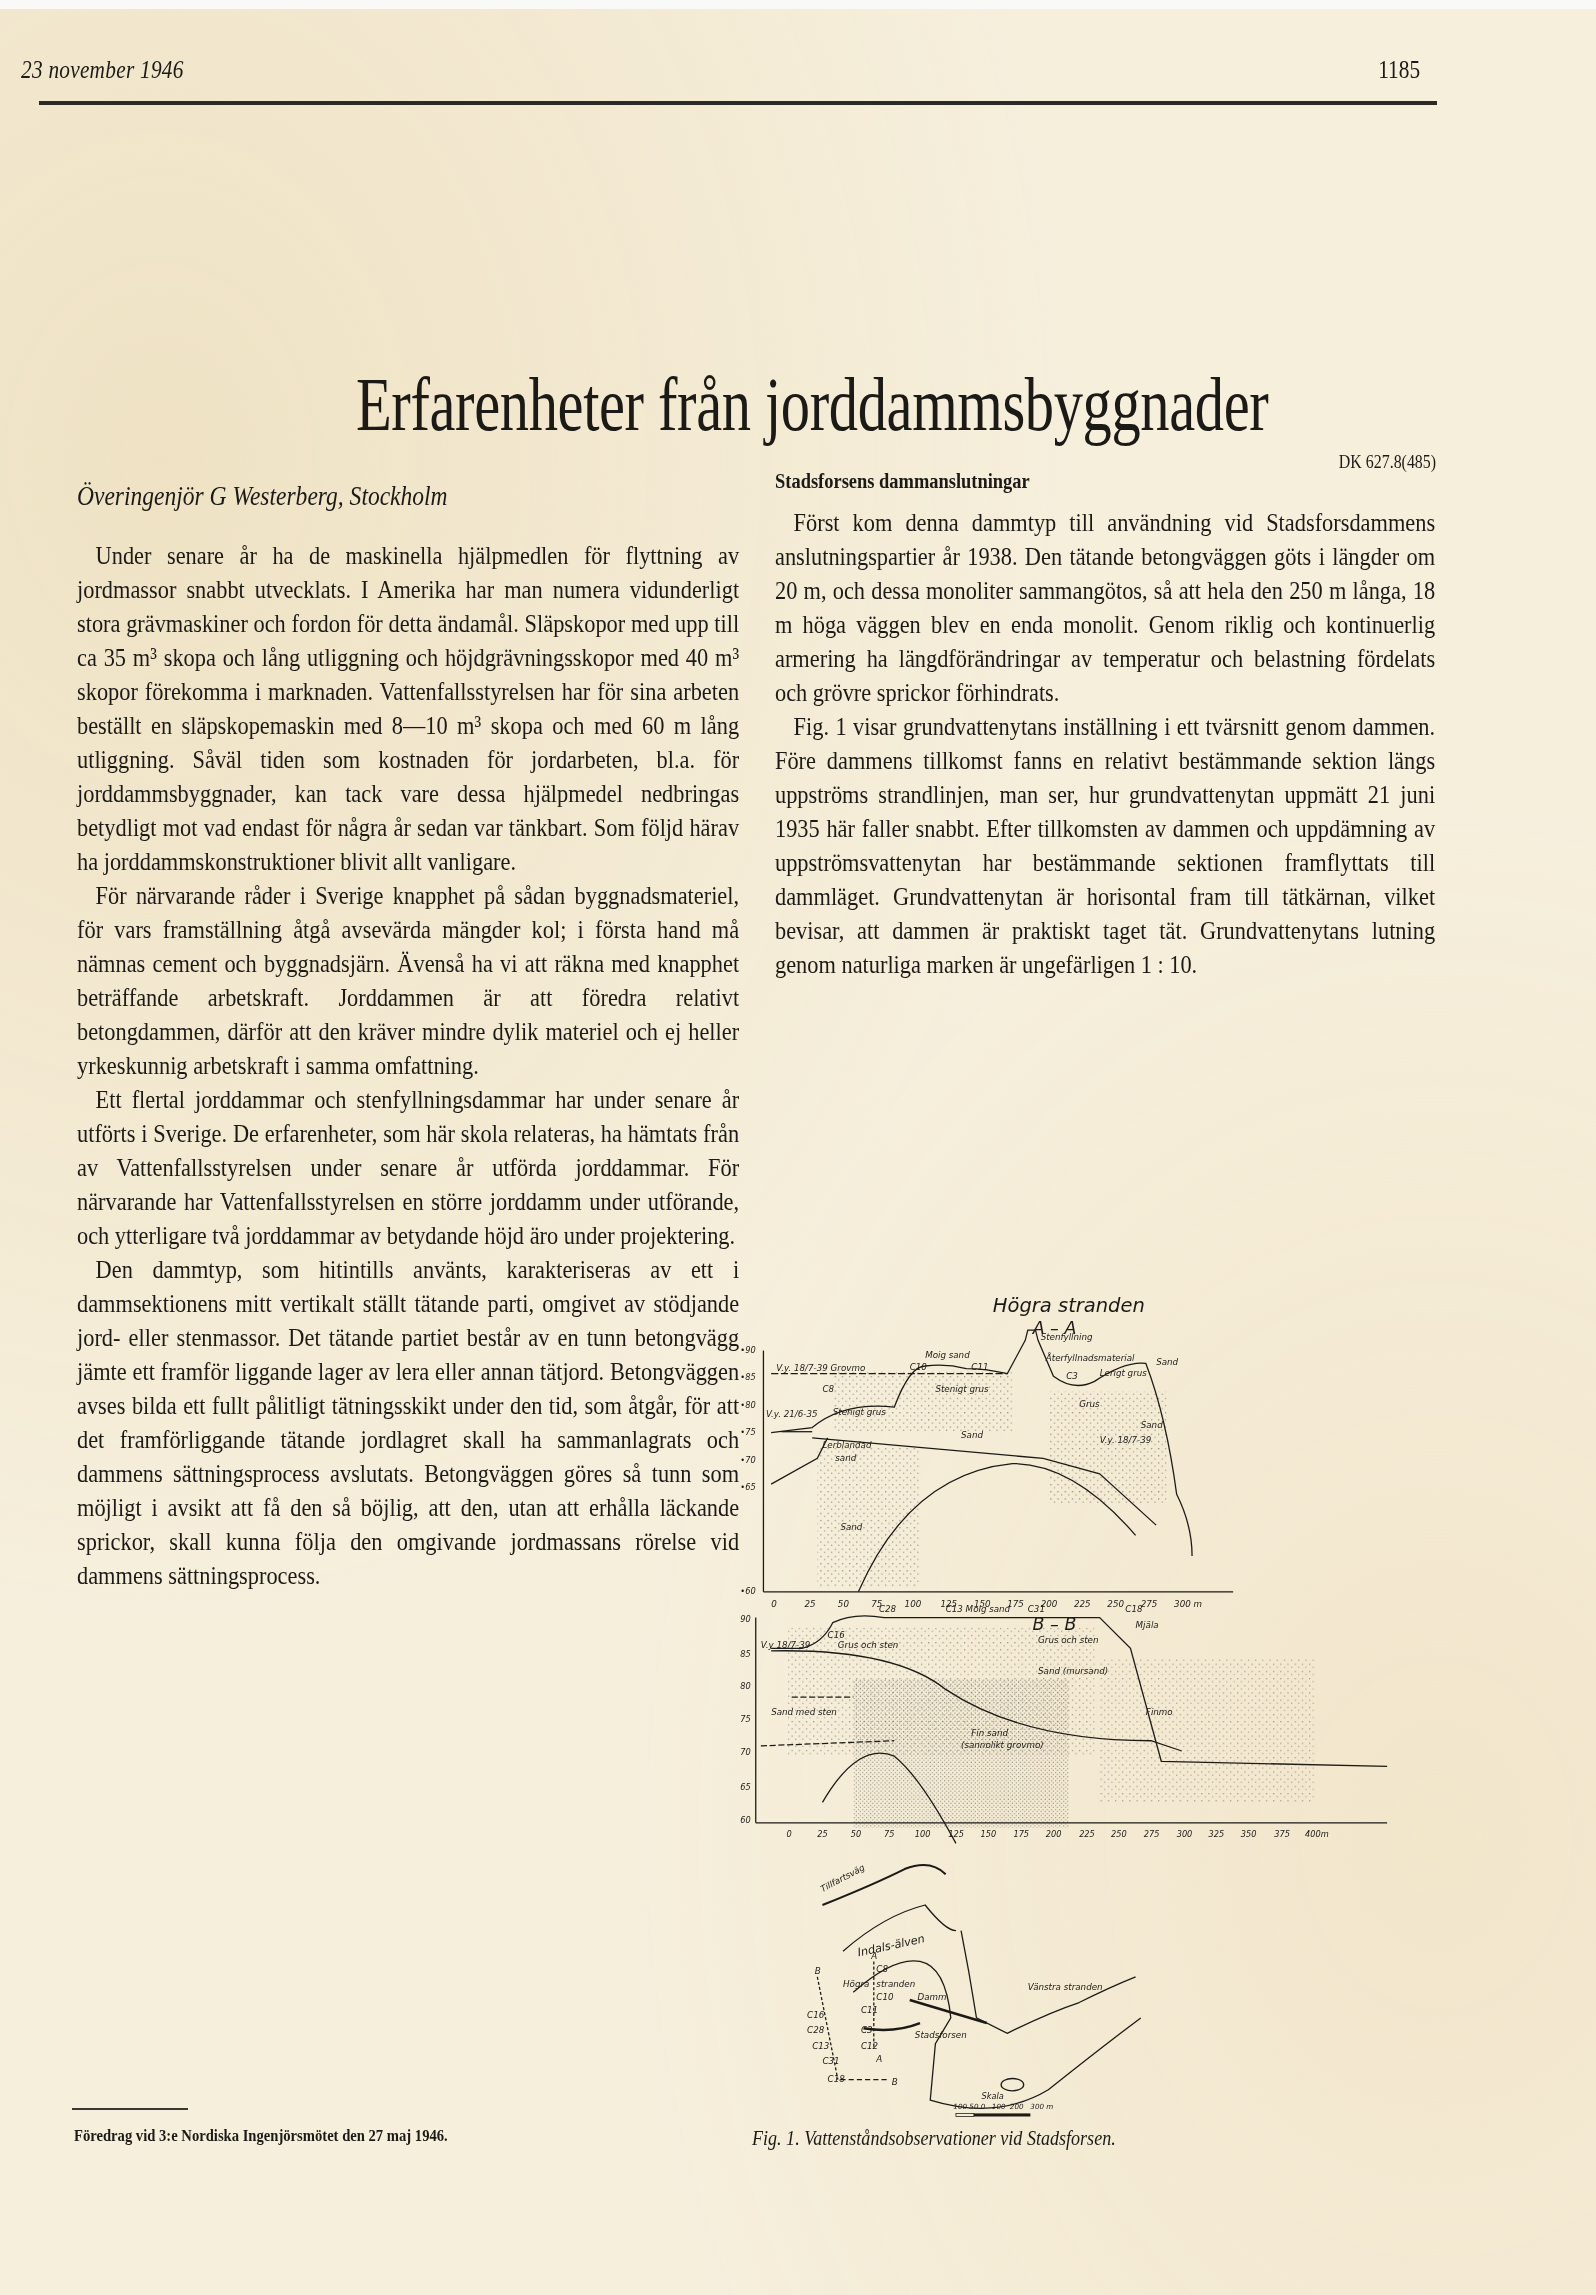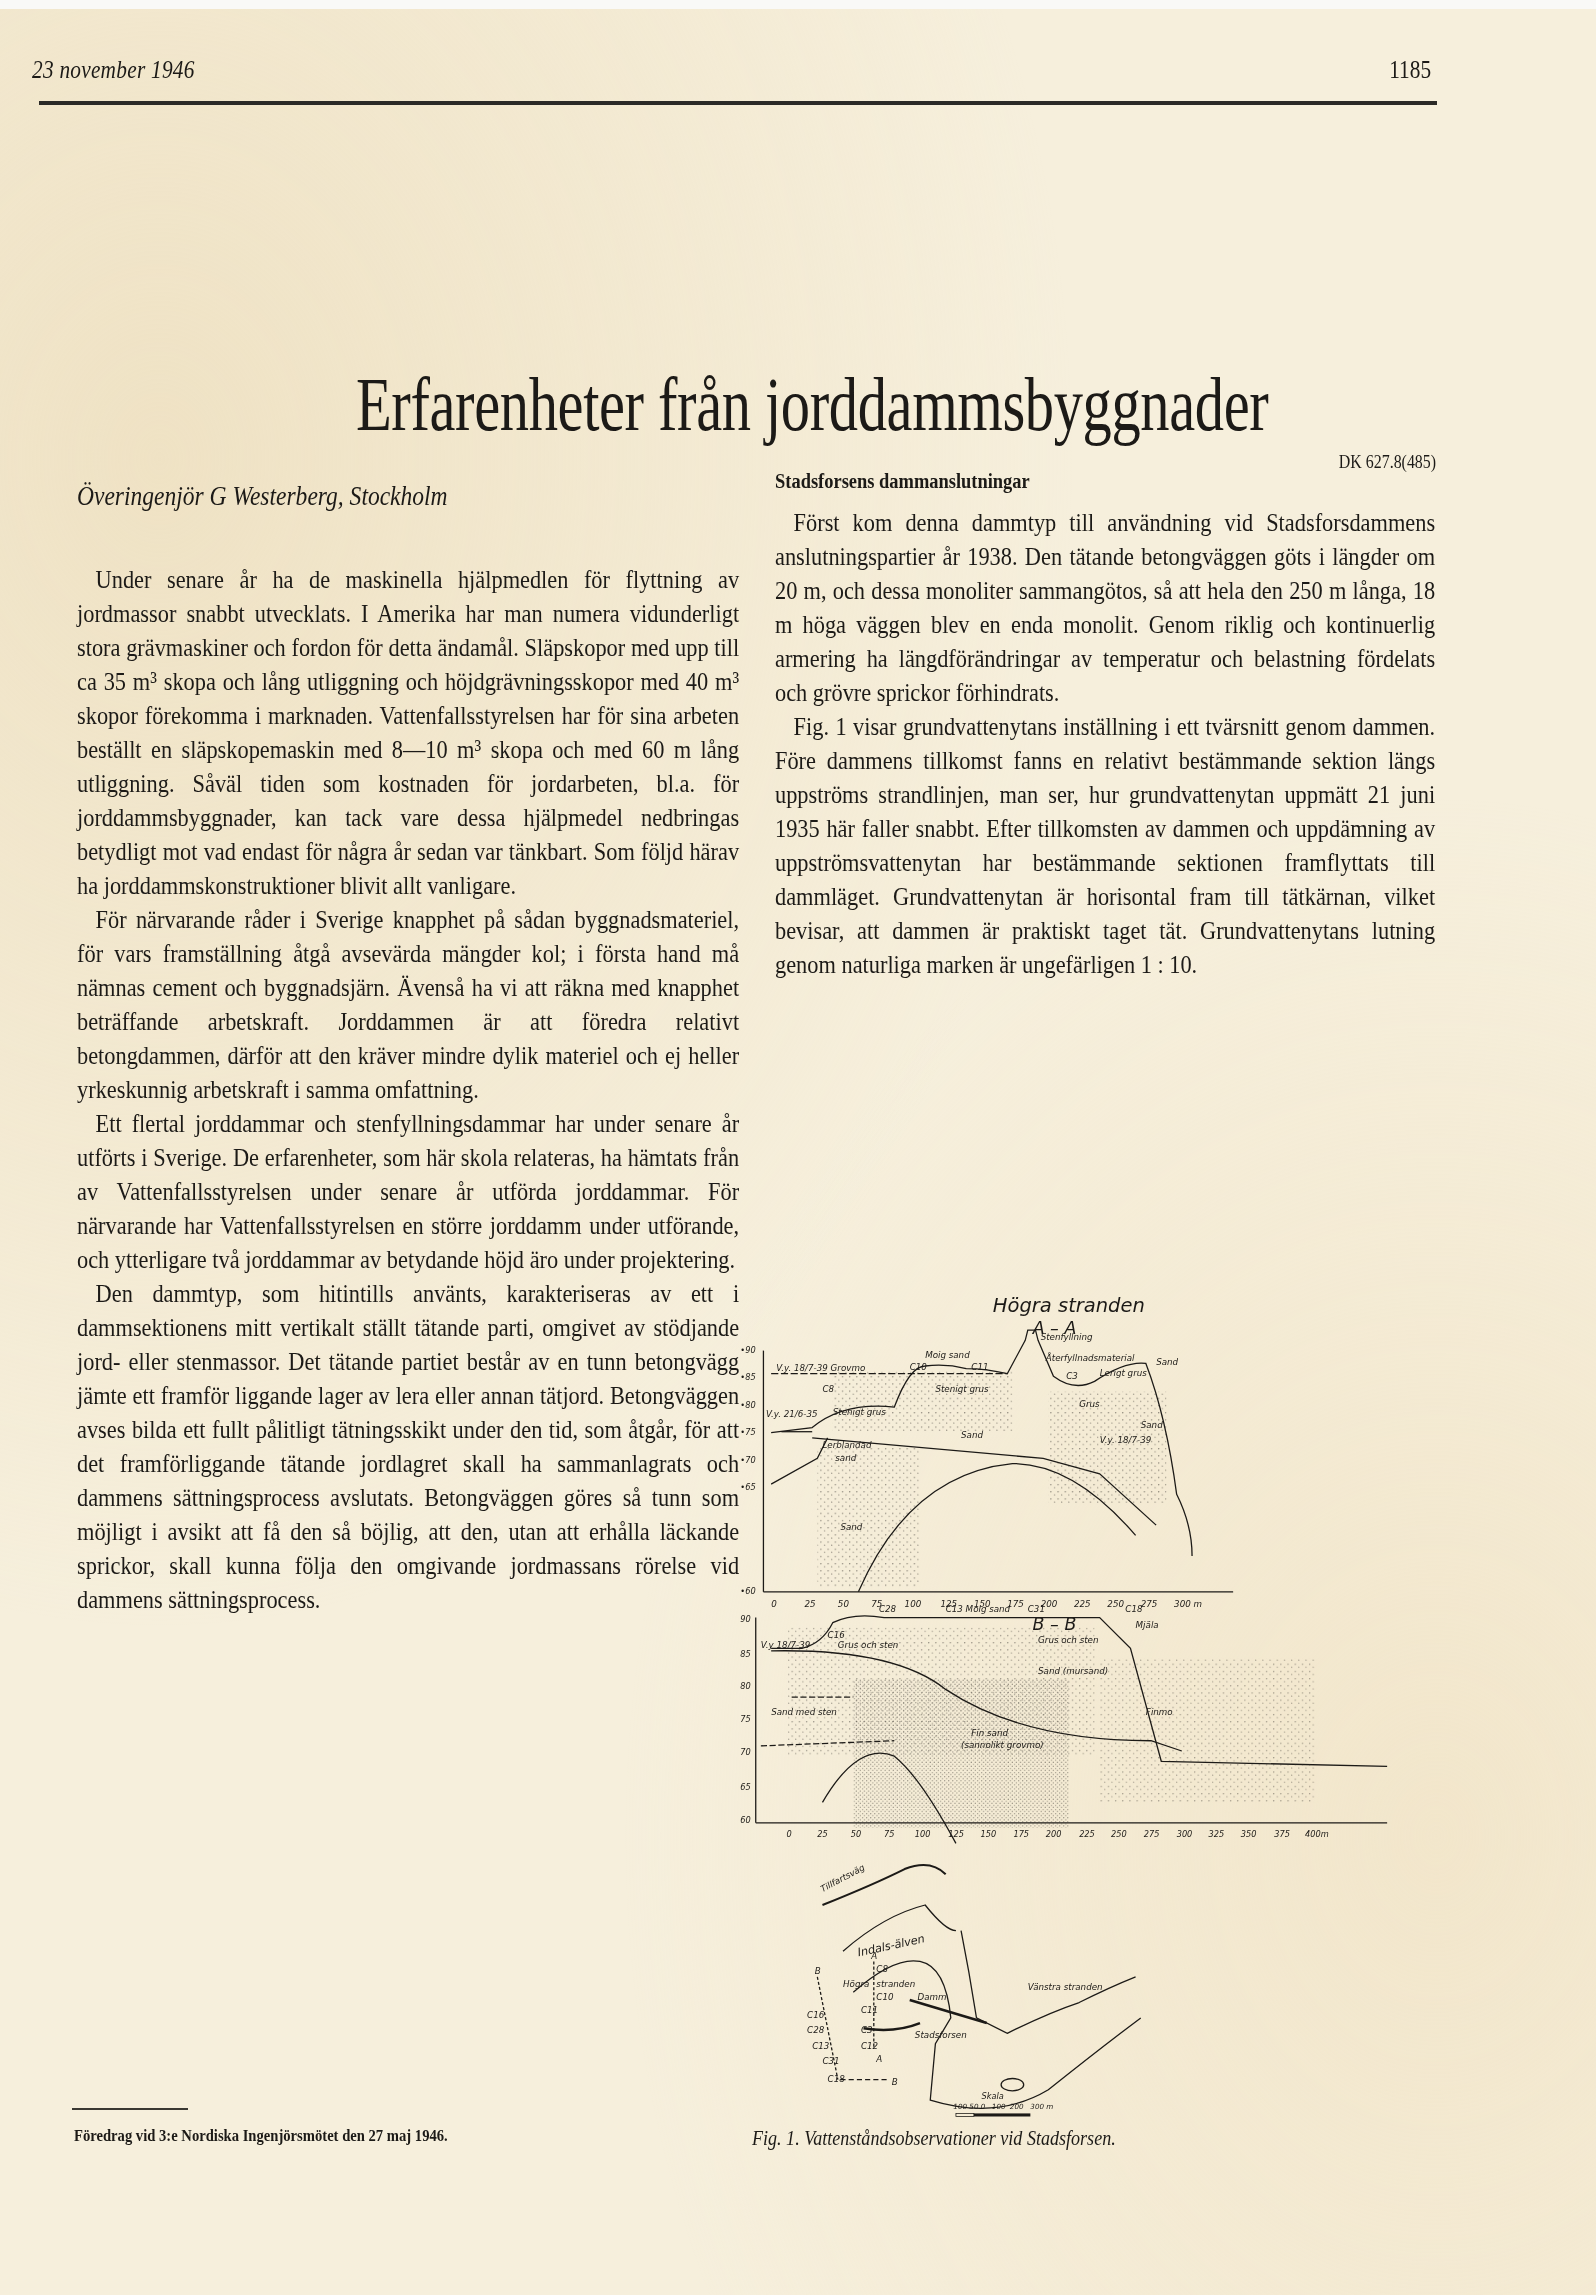--- a/index.html
+++ b/index.html
@@ -5,32 +5,32 @@
   html, body { margin: 0; padding: 0; }
   body {
     width: 1597px; height: 2295px; position: relative; overflow: hidden;
     background: #f6efdc;
     background-image: radial-gradient(ellipse at 10% 20%, #efe2c4 0%, rgba(246,239,220,0) 45%),
                       radial-gradient(ellipse at 90% 80%, #f2e6cb 0%, rgba(246,239,220,0) 40%);
     font-family: "DejaVu Serif", "Liberation Serif", serif;
     color: #1c1a17;
   }
   .topstrip { position:absolute; left:0; top:0; width:1597px; height:9.2px; background:#f9f9f7; }
-  .running-head { position:absolute; left:32px; top:55px; width:1399px; height:31px; }
+  .running-head { position:absolute; left:21px; top:55px; width:1399px; height:31px; }
   .rh-date { position:absolute; left:0; top:0; font-family:"Liberation Serif", serif; font-style:italic; font-size:26px; letter-spacing:0.3px; transform:scaleX(0.82); transform-origin:left; }
   .rh-page { position:absolute; right:0; top:0; font-family:"Liberation Serif", serif; font-size:26px; transform:scaleX(0.82); transform-origin:right; }
   .rh-rule { position:absolute; left:39px; top:101px; width:1398px; height:3.6px; background:#2b2a27; }
 
   .title { position:absolute; left:216px; top:308px; width:1166px; text-align:center;
     font-family:"Liberation Serif", serif; font-size:77px; font-weight:normal; letter-spacing:-0.5px;
     transform:scaleX(0.76); transform-origin:center; white-space:nowrap; }
 
   .col { position:absolute; font-family:"Liberation Serif", serif; font-size:26px; line-height:34px; }
   .col p { margin:0; text-align:justify; text-indent:21.6px; }
-  .col-left { left:77px; top:539px; width:662px;margin-top:24px; }
+  .col-left { left:77px; top:539px; width:662px; }
   .col-right { left:775px; top:506px; width:660px; }
   .tx { display:block; transform:scaleX(0.86); transform-origin:left; width:116.3%; }
 
   .author { position:absolute; left:77px; top:480px; font-family:"Liberation Serif", serif; font-style:italic; font-size:28px; transform:scaleX(0.84); transform-origin:left; white-space:nowrap; }
   .dk { position:absolute; right:161px; top:452px; font-family:"Liberation Serif", serif; font-size:18.5px; transform:scaleX(0.86); transform-origin:right; }
   .subhead { position:absolute; left:775px; top:470px; font-family:"Liberation Serif", serif; font-weight:bold; font-size:20.5px; transform:scaleX(0.9); transform-origin:left; white-space:nowrap; }
 
   .fn-rule { position:absolute; left:72px; top:2108px; width:116px; height:1.5px; background:#3a3833; }
   .footnote { position:absolute; left:74px; top:2126px; font-family:"Liberation Serif", serif; font-weight:bold; font-size:17px; transform:scaleX(0.86); transform-origin:left; white-space:nowrap; }
 

